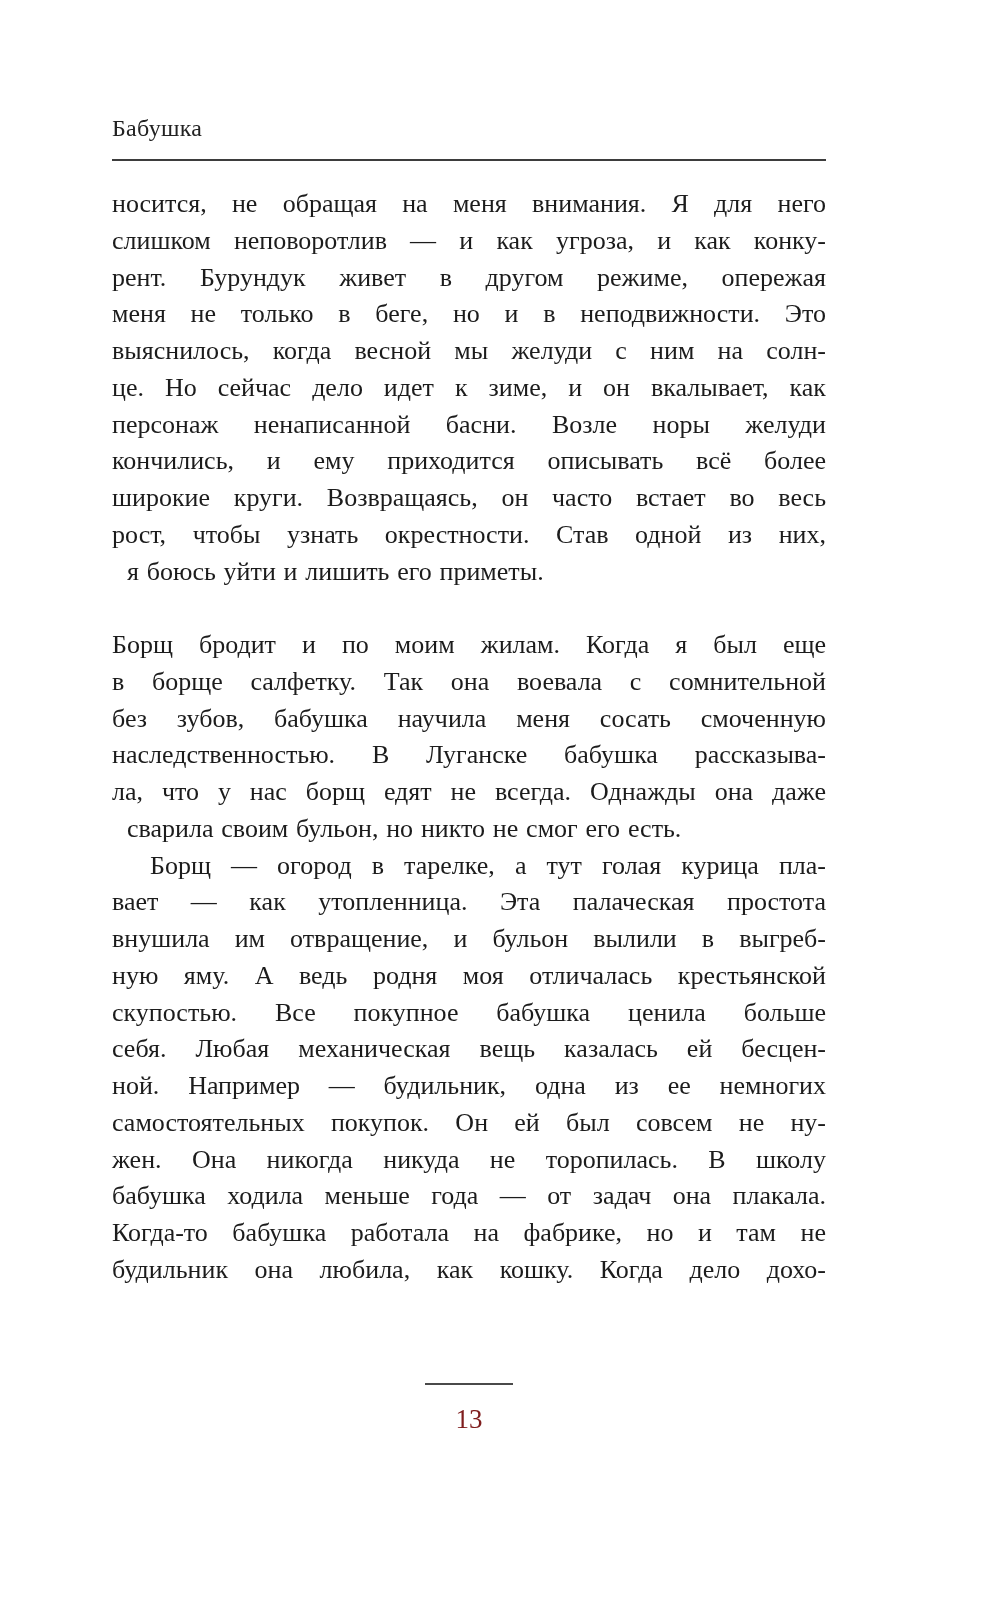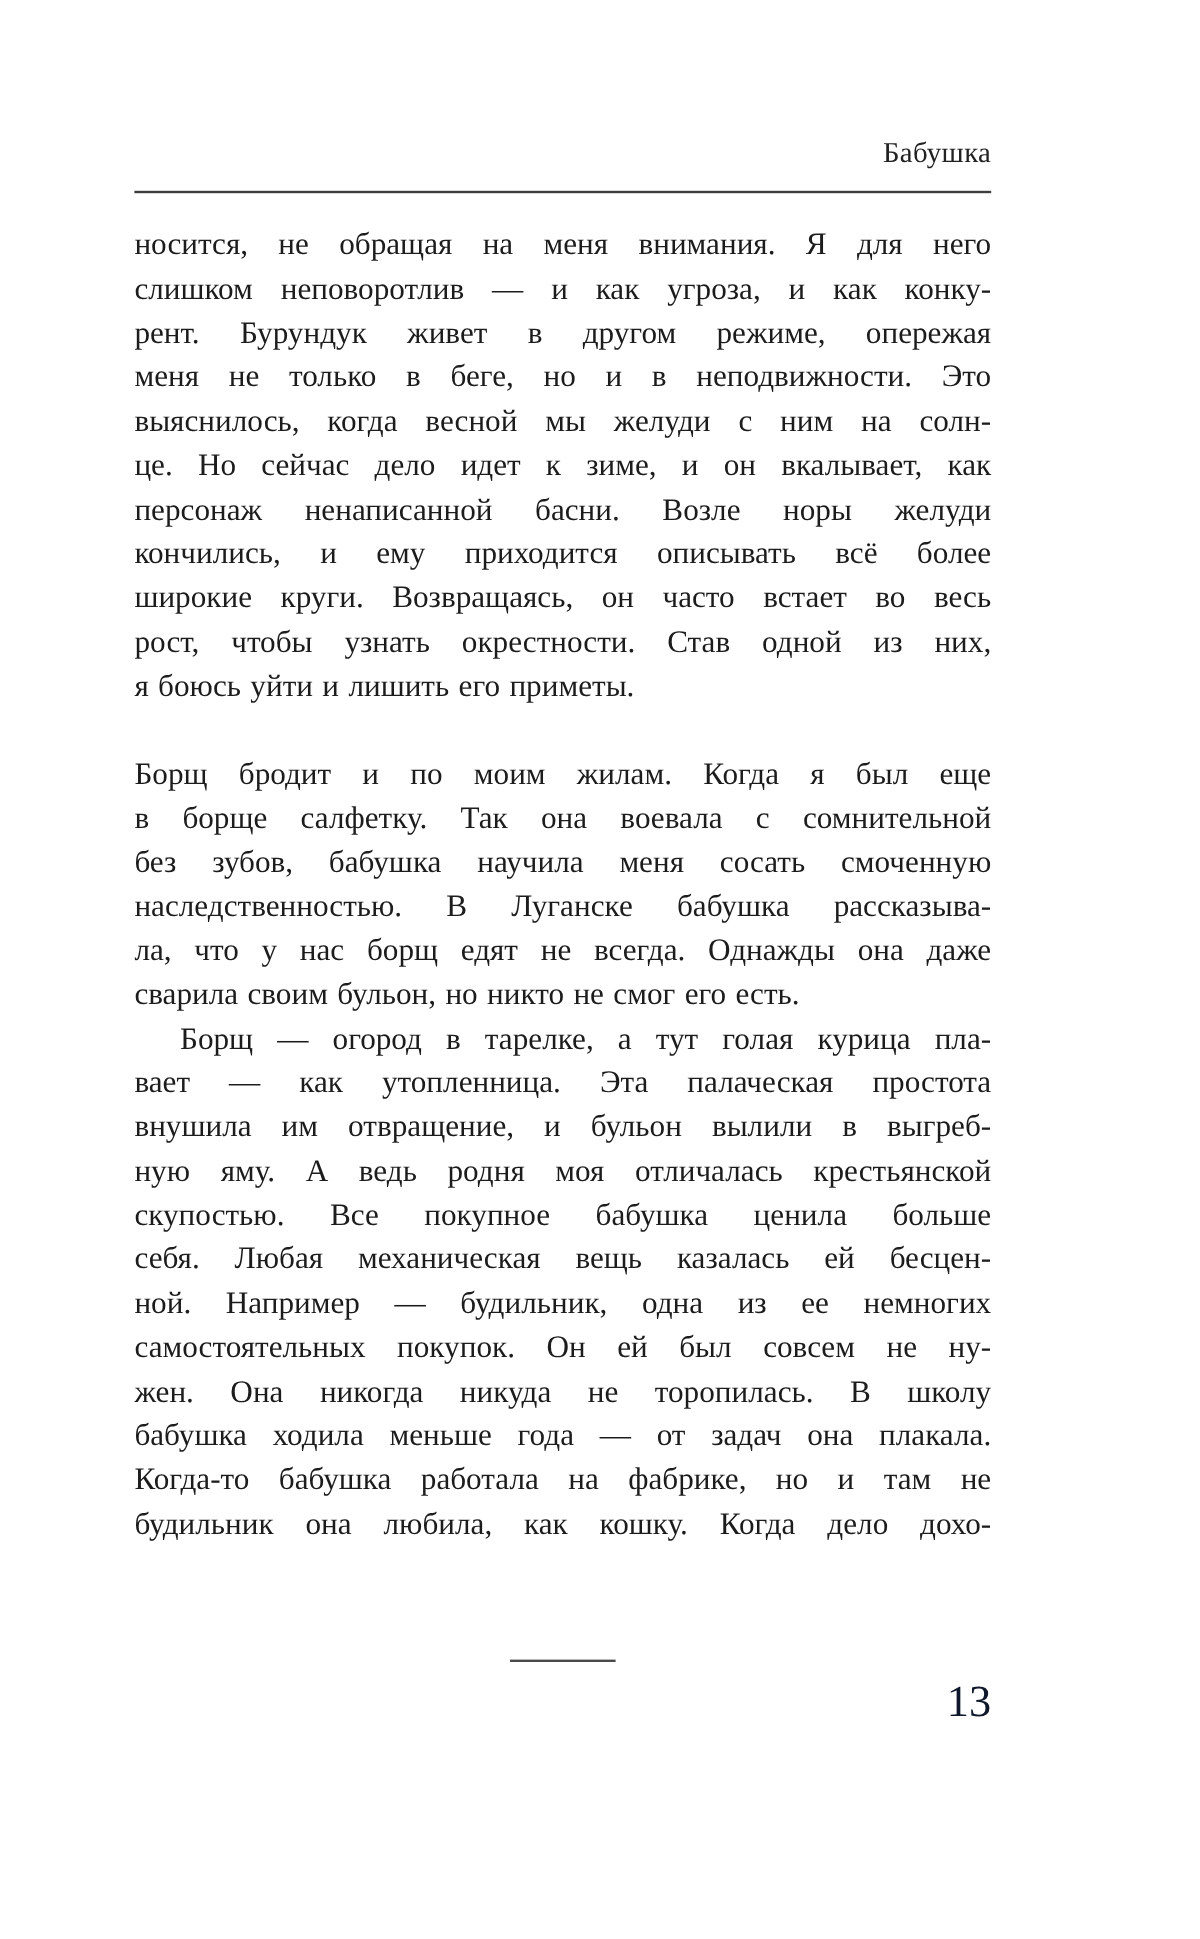--- a/index.html
+++ b/index.html
@@ -10,21 +10,21 @@
     background: #ffffff;
     font-family: "Liberation Serif", "DejaVu Serif", serif;
     color: #1c1c1c;
     overflow: hidden;
   }
   .running-head {
     position: absolute;
     top: 114px;
     left: 112px;
     width: 714px;
-    text-align: right;
+    text-align: left;
     font-size: 24px;
     line-height: 28px;
     letter-spacing: 0.3px;
     color: #222;
   }
   .header-rule {
     position: absolute;
     top: 159px;
     left: 112px;
     width: 714px;
@@ -41,38 +41,38 @@
   }
   .para { margin: 0; padding: 0; }
   .para.space-before { margin-top: 36.75px; }
   .para.indented .line:first-child { text-indent: 38px; }
   .line {
     text-align: justify;
     text-align-last: justify;
     white-space: normal;
     word-spacing: 0.05em;
   }
-  .line.last { text-align-last: left; }
+  .line.last { text-align-last: left; margin-left: 15px; }
   .footer-divider {
     position: absolute;
     top: 1383px;
     left: 425px;
     width: 88px;
     height: 2px;
     background: #4a4a4a;
   }
   .page-number {
     position: absolute;
     top: 1402px;
     left: 112px;
     width: 714px;
-    text-align: right;
-    font-size: 37px;
+    text-align: center;
+    font-size: 27px;
     line-height: 34px;
-    color: #0f172a;
+    color: #7f1d1d;
     font-variant-numeric: oldstyle-nums;
     font-feature-settings: "onum" 1;
   }
 </style>
 </head>
 <body>
 
 <div class="page">
   <div class="running-head">Бабушка</div>
   <div class="header-rule"></div>

